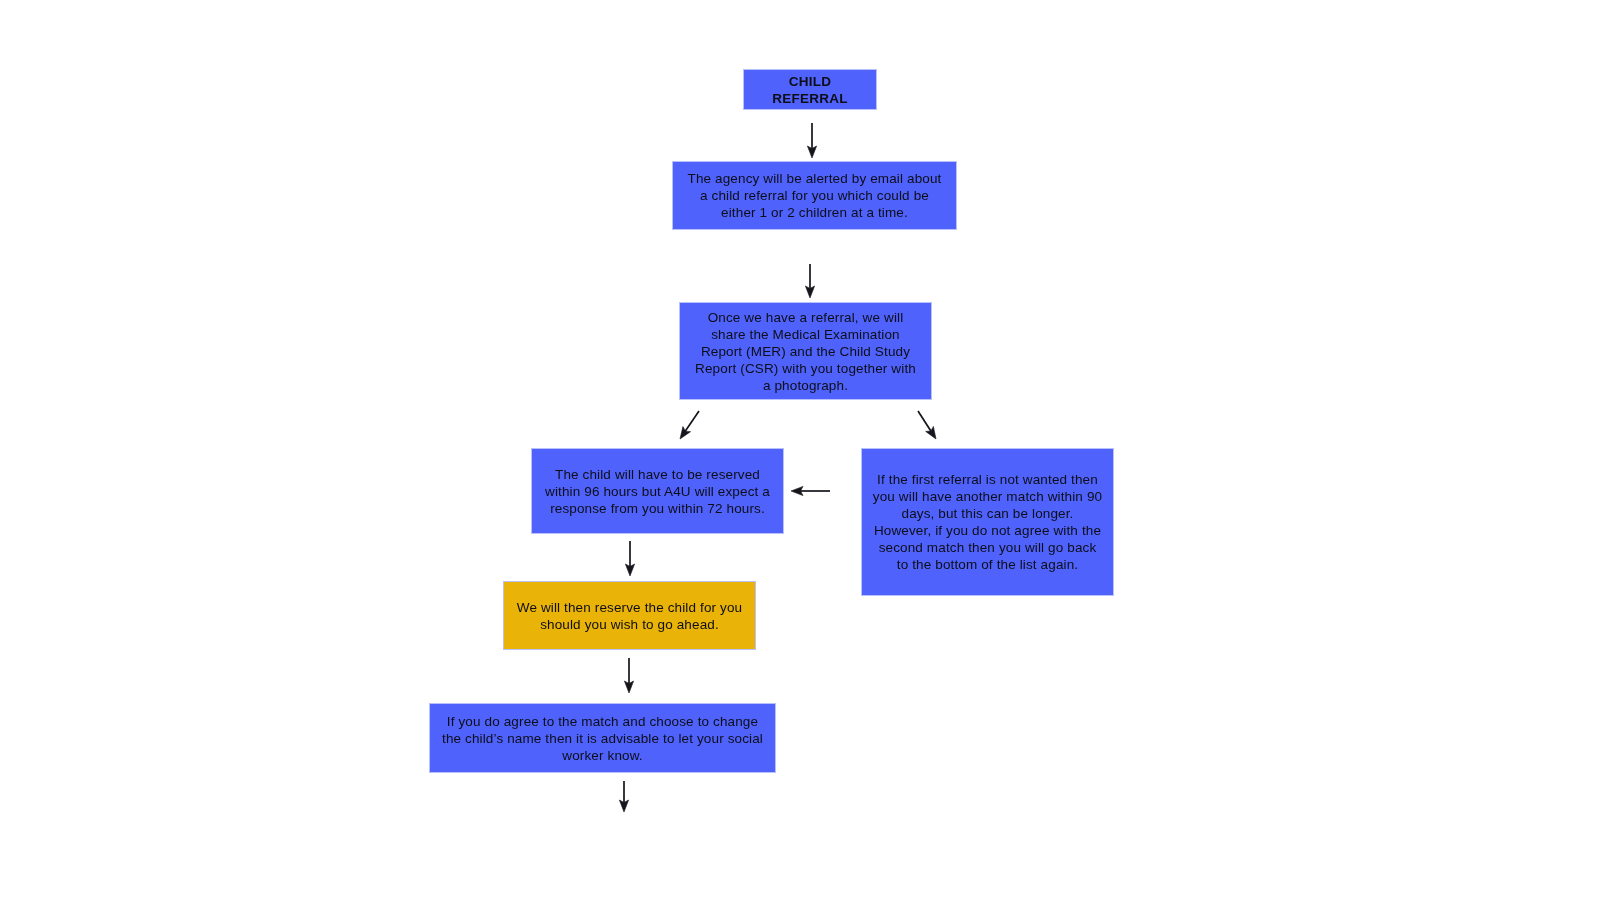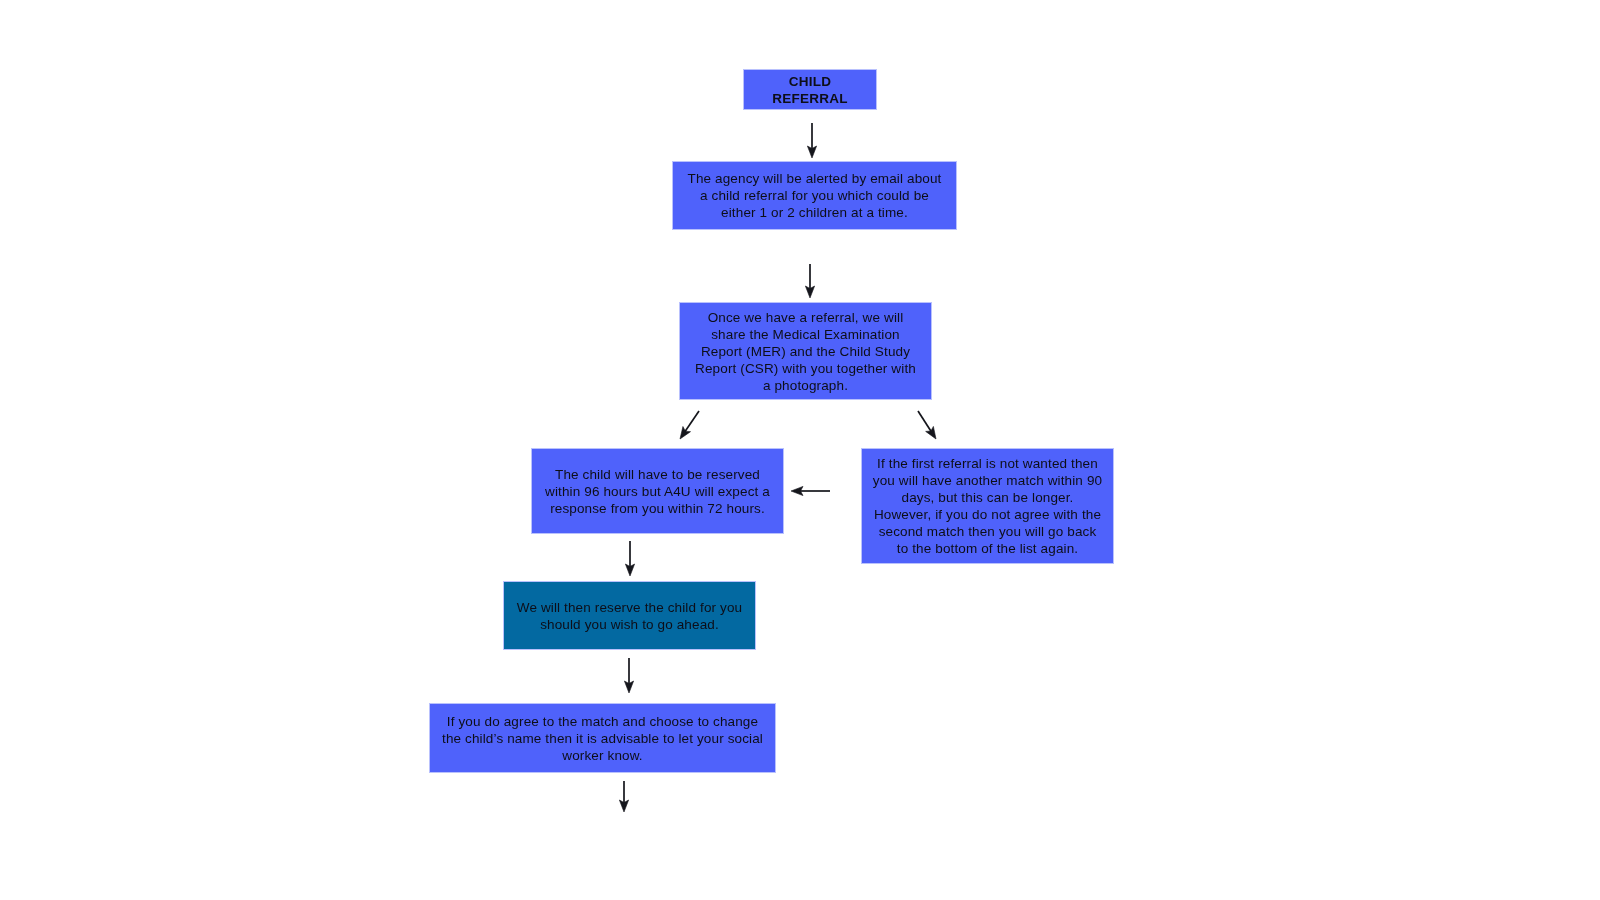--- a/index.html
+++ b/index.html
@@ -118,24 +118,24 @@
       </div>
       <div class="node" style="left: 672px; top: 161px; width: 285px; height: 69px; background: rgb(79, 98, 251); border-color: rgb(185, 193, 253);">
         <span class="node-text" style="color: rgb(13, 14, 24);">The agency will be alerted by email about a child referral for you which could be either 1 or 2 children at a time.</span>
       </div>
       <div class="node" style="left: 679px; top: 302px; width: 253px; height: 98px; background: rgb(79, 98, 251); border-color: rgb(185, 193, 253);">
         <span class="node-text" style="color: rgb(13, 14, 24);">Once we have a referral, we will share the Medical Examination Report (MER) and the Child Study Report (CSR) with you together with a photograph.</span>
       </div>
       <div class="node" style="left: 531px; top: 448px; width: 253px; height: 86px; background: rgb(79, 98, 251); border-color: rgb(185, 193, 253);">
         <span class="node-text" style="color: rgb(13, 14, 24);">The child will have to be reserved within 96 hours but A4U will expect a response from you within 72 hours.</span>
       </div>
-      <div class="node" style="left: 861px; top: 448px; width: 253px; height: 116px; background: rgb(79, 98, 251); border-color: rgb(185, 193, 253);">
+      <div class="node" style="left: 861px; top: 448px; width: 253px; height: 148px; background: rgb(79, 98, 251); border-color: rgb(185, 193, 253);">
         <span class="node-text" style="color: rgb(13, 14, 24);">If the first referral is not wanted then you will have another match within 90 days, but this can be longer. However, if you do not agree with the second match then you will go back to the bottom of the list again.</span>
       </div>
-      <div class="node" style="left: 503px; top: 581px; width: 253px; height: 69px; background: #0369a1; border-color: rgb(185, 193, 253);">
+      <div class="node" style="left: 503px; top: 581px; width: 253px; height: 69px; background: #eab308; border-color: rgb(185, 193, 253);">
         <span class="node-text" style="color: rgb(13, 14, 24);">We will then reserve the child for you should you wish to go ahead.</span>
       </div>
       <div class="node" style="left: 429px; top: 703px; width: 347px; height: 70px; background: rgb(79, 98, 251); border-color: rgb(185, 193, 253);">
         <span class="node-text" style="color: rgb(13, 14, 24);">If you do agree to the match and choose to change the child’s name then it is advisable to let your social worker know.</span>
       </div>
     </div>
 
 </div>
 
 </body></html>

